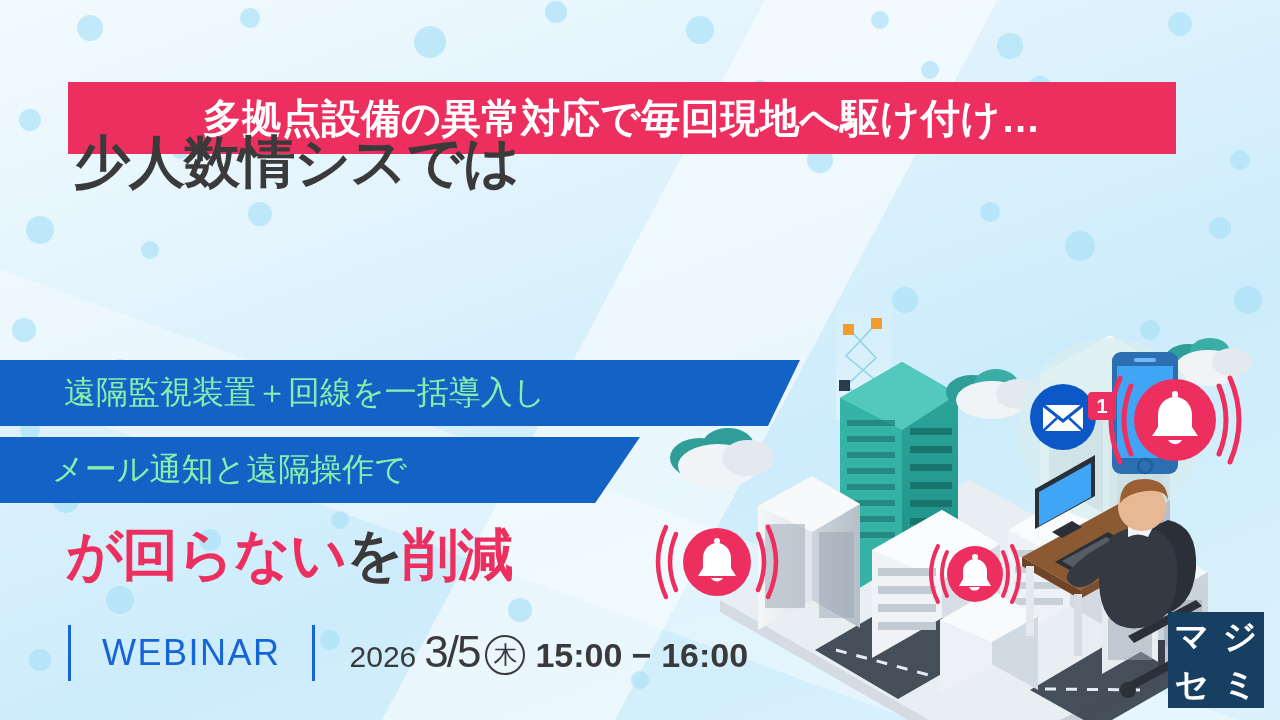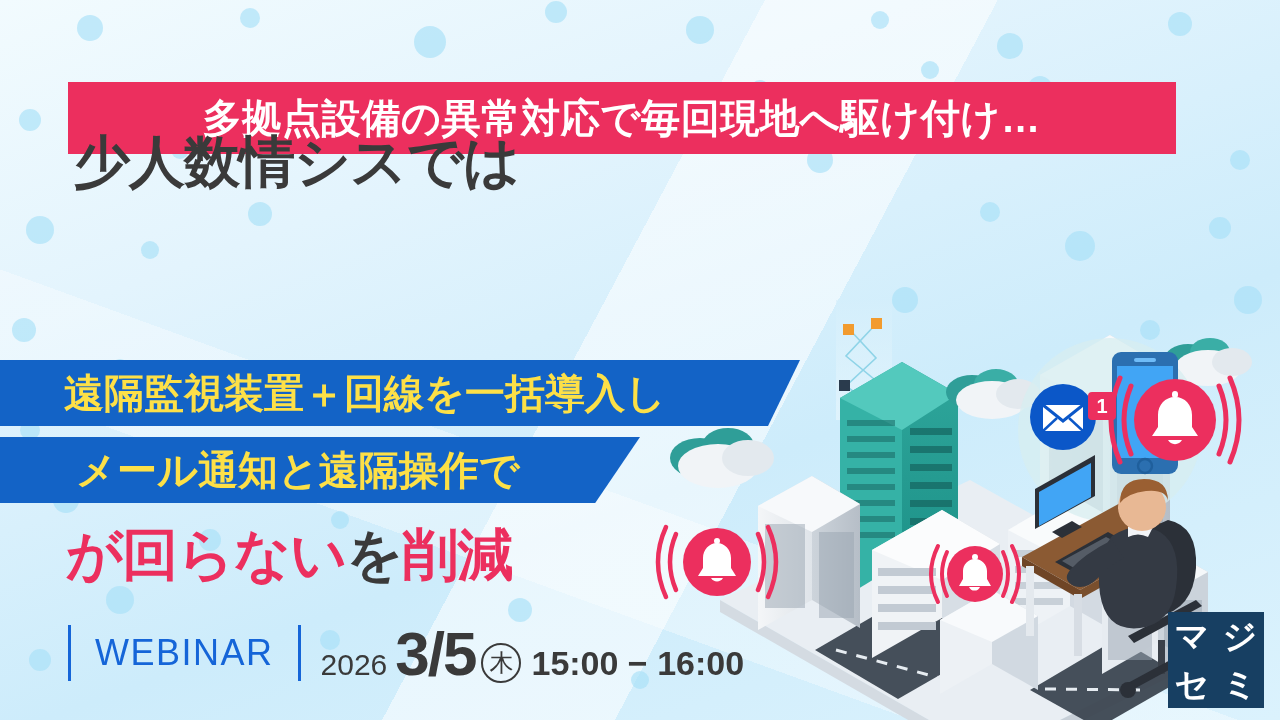--- a/index.html
+++ b/index.html
@@ -73,51 +73,51 @@
     z-index:6;
   }
   .rb1{
     left:0; top:360px; width:800px; height:66px;
     clip-path:polygon(0 0, 100% 0, 96% 100%, 0 100%);
     padding-left:64px;
   }
   .rb2{
     left:0; top:437px; width:640px; height:66px;
     clip-path:polygon(0 0, 100% 0, 93% 100%, 0 100%);
-    padding-left:76px;
+    padding-left:52px;
   }
   .ribbon-blue span{
-    color:#fde047; font-size:40px; font-weight:bold;
+    color:#86efac; font-size:32px; font-weight:normal;
     white-space:nowrap; letter-spacing:0px;
   }
 
   
   .subline{
     position:absolute; left:66px; top:518px; z-index:6;
     font-size:56px; font-weight:bold; white-space:nowrap;
     color:#ec2f5e; letter-spacing:-1px;
   }
   .subline .dark{ color:#3a3a3a; }
 
   
   .footer{
     position:absolute; left:68px; top:624px; height:58px;
-    display:flex; align-items:center; z-index:6;
+    display:flex; align-items:center; z-index:6;gap:7px;
   }
   .vrule{ width:3px; height:56px; background:#1565d8; }
   .webinar{
     color:#1565d8; font-size:36px; letter-spacing:1.5px;
     margin:0 24px; font-weight:normal;
   }
   .datewrap{
     display:flex; align-items:baseline; color:#3a3a3a;
-    margin-left:20px; white-space:nowrap;justify-content:flex-end;
+    margin-left:28px; white-space:nowrap;justify-content:flex-end;
   }
   .yr{ font-size:30px; }
-  .md{ font-size:62px; font-weight:bold; margin:0 2px 0 8px; letter-spacing:-2px; }
+  .md{ font-size:44px; font-weight:normal; margin:0 2px 0 8px; letter-spacing:-2px; }
   .dow{
     font-size:24px; border:2px solid #3a3a3a; border-radius:50%;
     width:40px; height:40px; display:inline-flex; align-items:center; justify-content:center;
     margin:0 10px 0 4px; position:relative; top:-4px;
   }
   .time{ font-size:34px; letter-spacing:0px;font-weight:bold; }
 
   
   .logo{
     position:absolute; right:16px; bottom:12px;

